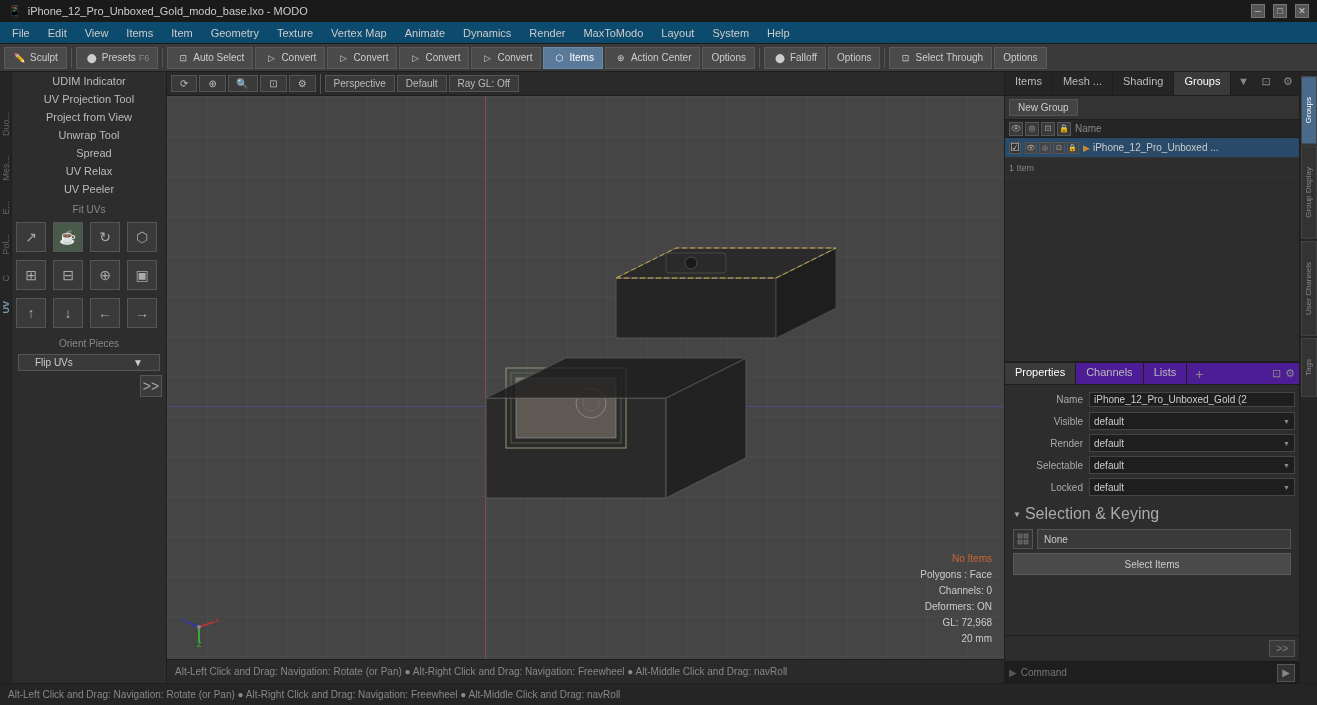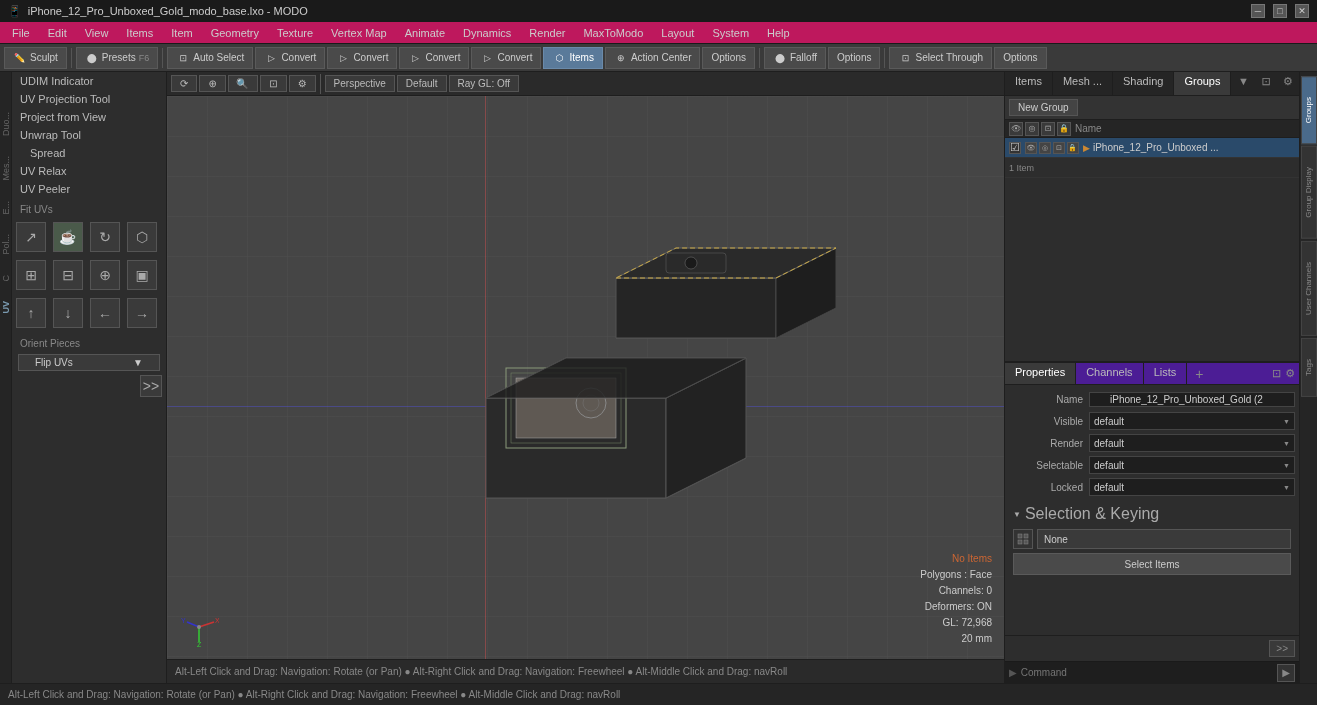--- a/index.html
+++ b/index.html
@@ -31,21 +31,21 @@
       width: 14px; height: 14px;
       background: #555;
       border: 1px solid #777;
       display: flex; align-items: center; justify-content: center;
       font-size: 9px; color: #ccc; cursor: pointer;
     }
 
     
     #menubar {
       height: 22px;
-      background: #be185d;
+      background: #0c4a6e;
       display: flex;
       align-items: center;
       padding: 0 4px;
       gap: 2px;
       border-bottom: 1px solid #1a1a1a;
     }
     .menu-item {
       padding: 2px 8px;
       cursor: pointer;
       color: #ccc;
@@ -100,20 +100,21 @@
       border-right: 1px solid #1e1e1e;
       display: flex;
       flex-direction: column;
       overflow: hidden;
     }
     .left-panel-item {
       padding: 3px 8px;
       cursor: pointer;
       color: #bbb;
       font-size: 11px;
+      text-align: center;
     }
     .left-panel-item.section {
       color: #888;
       font-size: 10px;
       padding-top: 6px;
     }
     .left-panel-grid {
       display: grid;
       grid-template-columns: repeat(4, 1fr);
       gap: 2px;
@@ -381,21 +382,21 @@
       width: 80px;
       color: #aaa;
       font-size: 10px;
       text-align: right;
       padding-right: 6px;
     }
     .prop-value {
       flex: 1;
       background: #1e1e1e;
       border: 1px solid #444;
-      padding: 1px 20px;
+      padding: 1px 4px;
       color: #ccc;
       font-size: 10px;
       display: flex;
       align-items: center;
       justify-content: space-between;
     }
     .section-header {
       display: flex;
       align-items: center;
       height: 18px;

